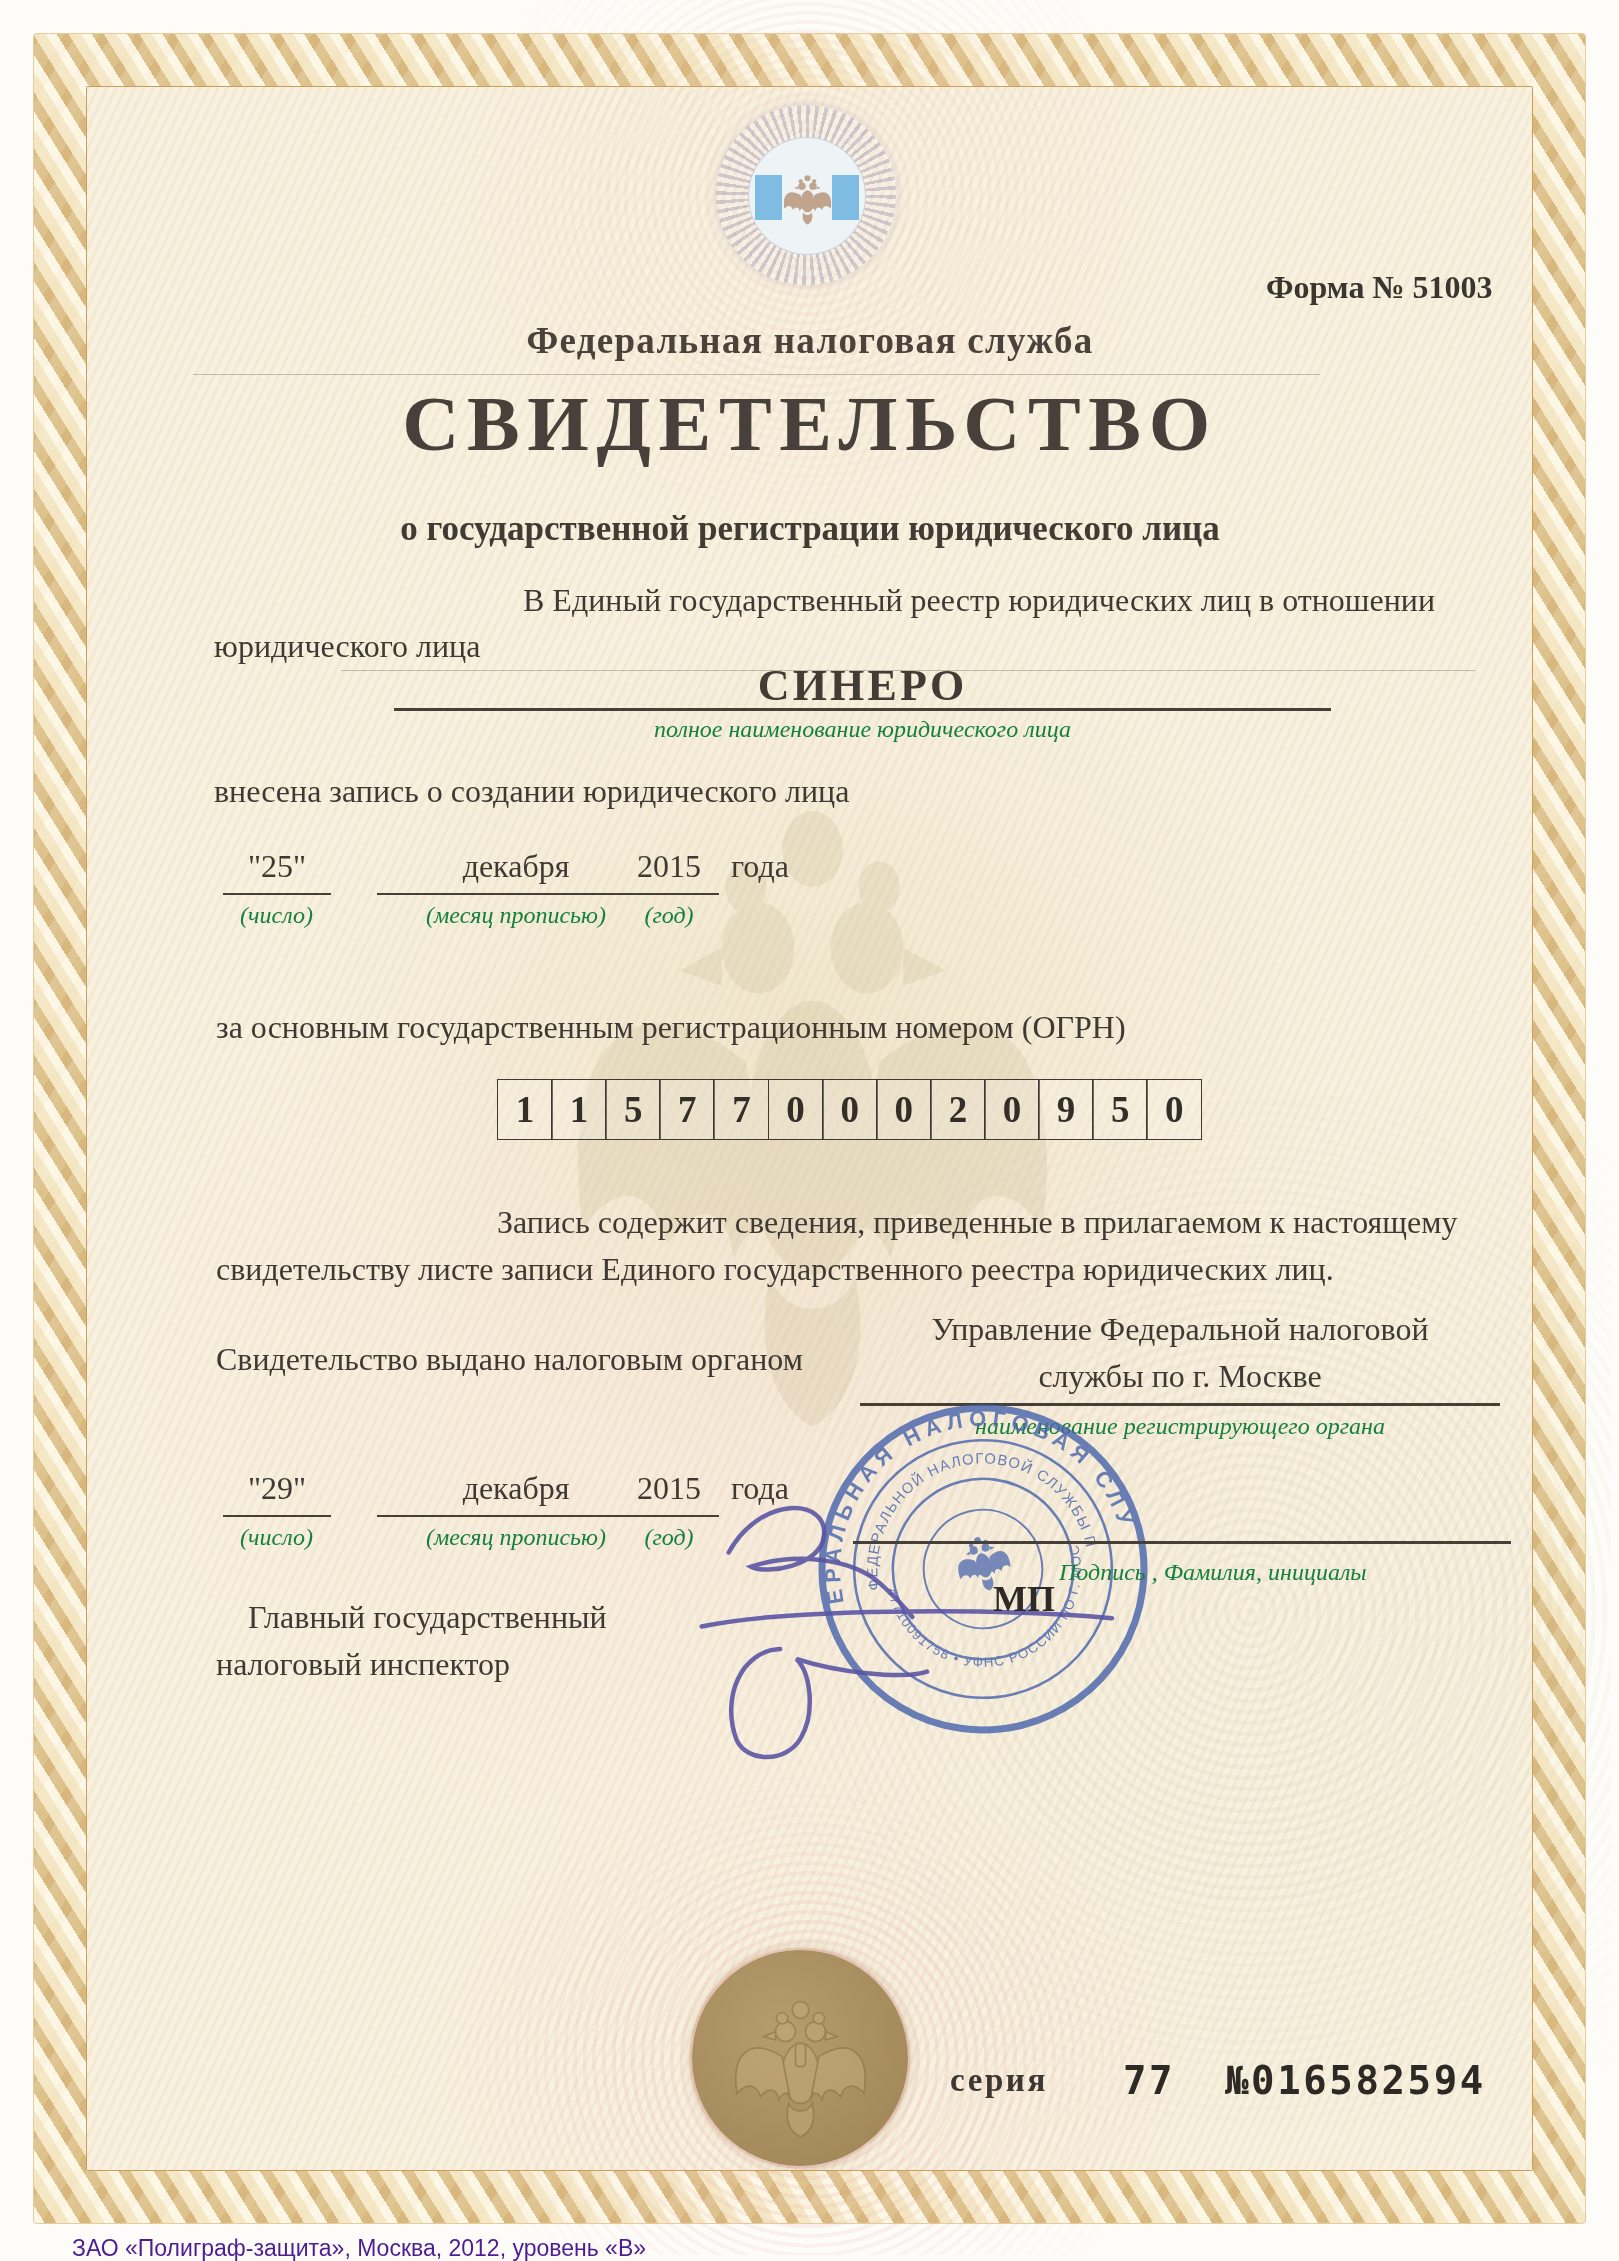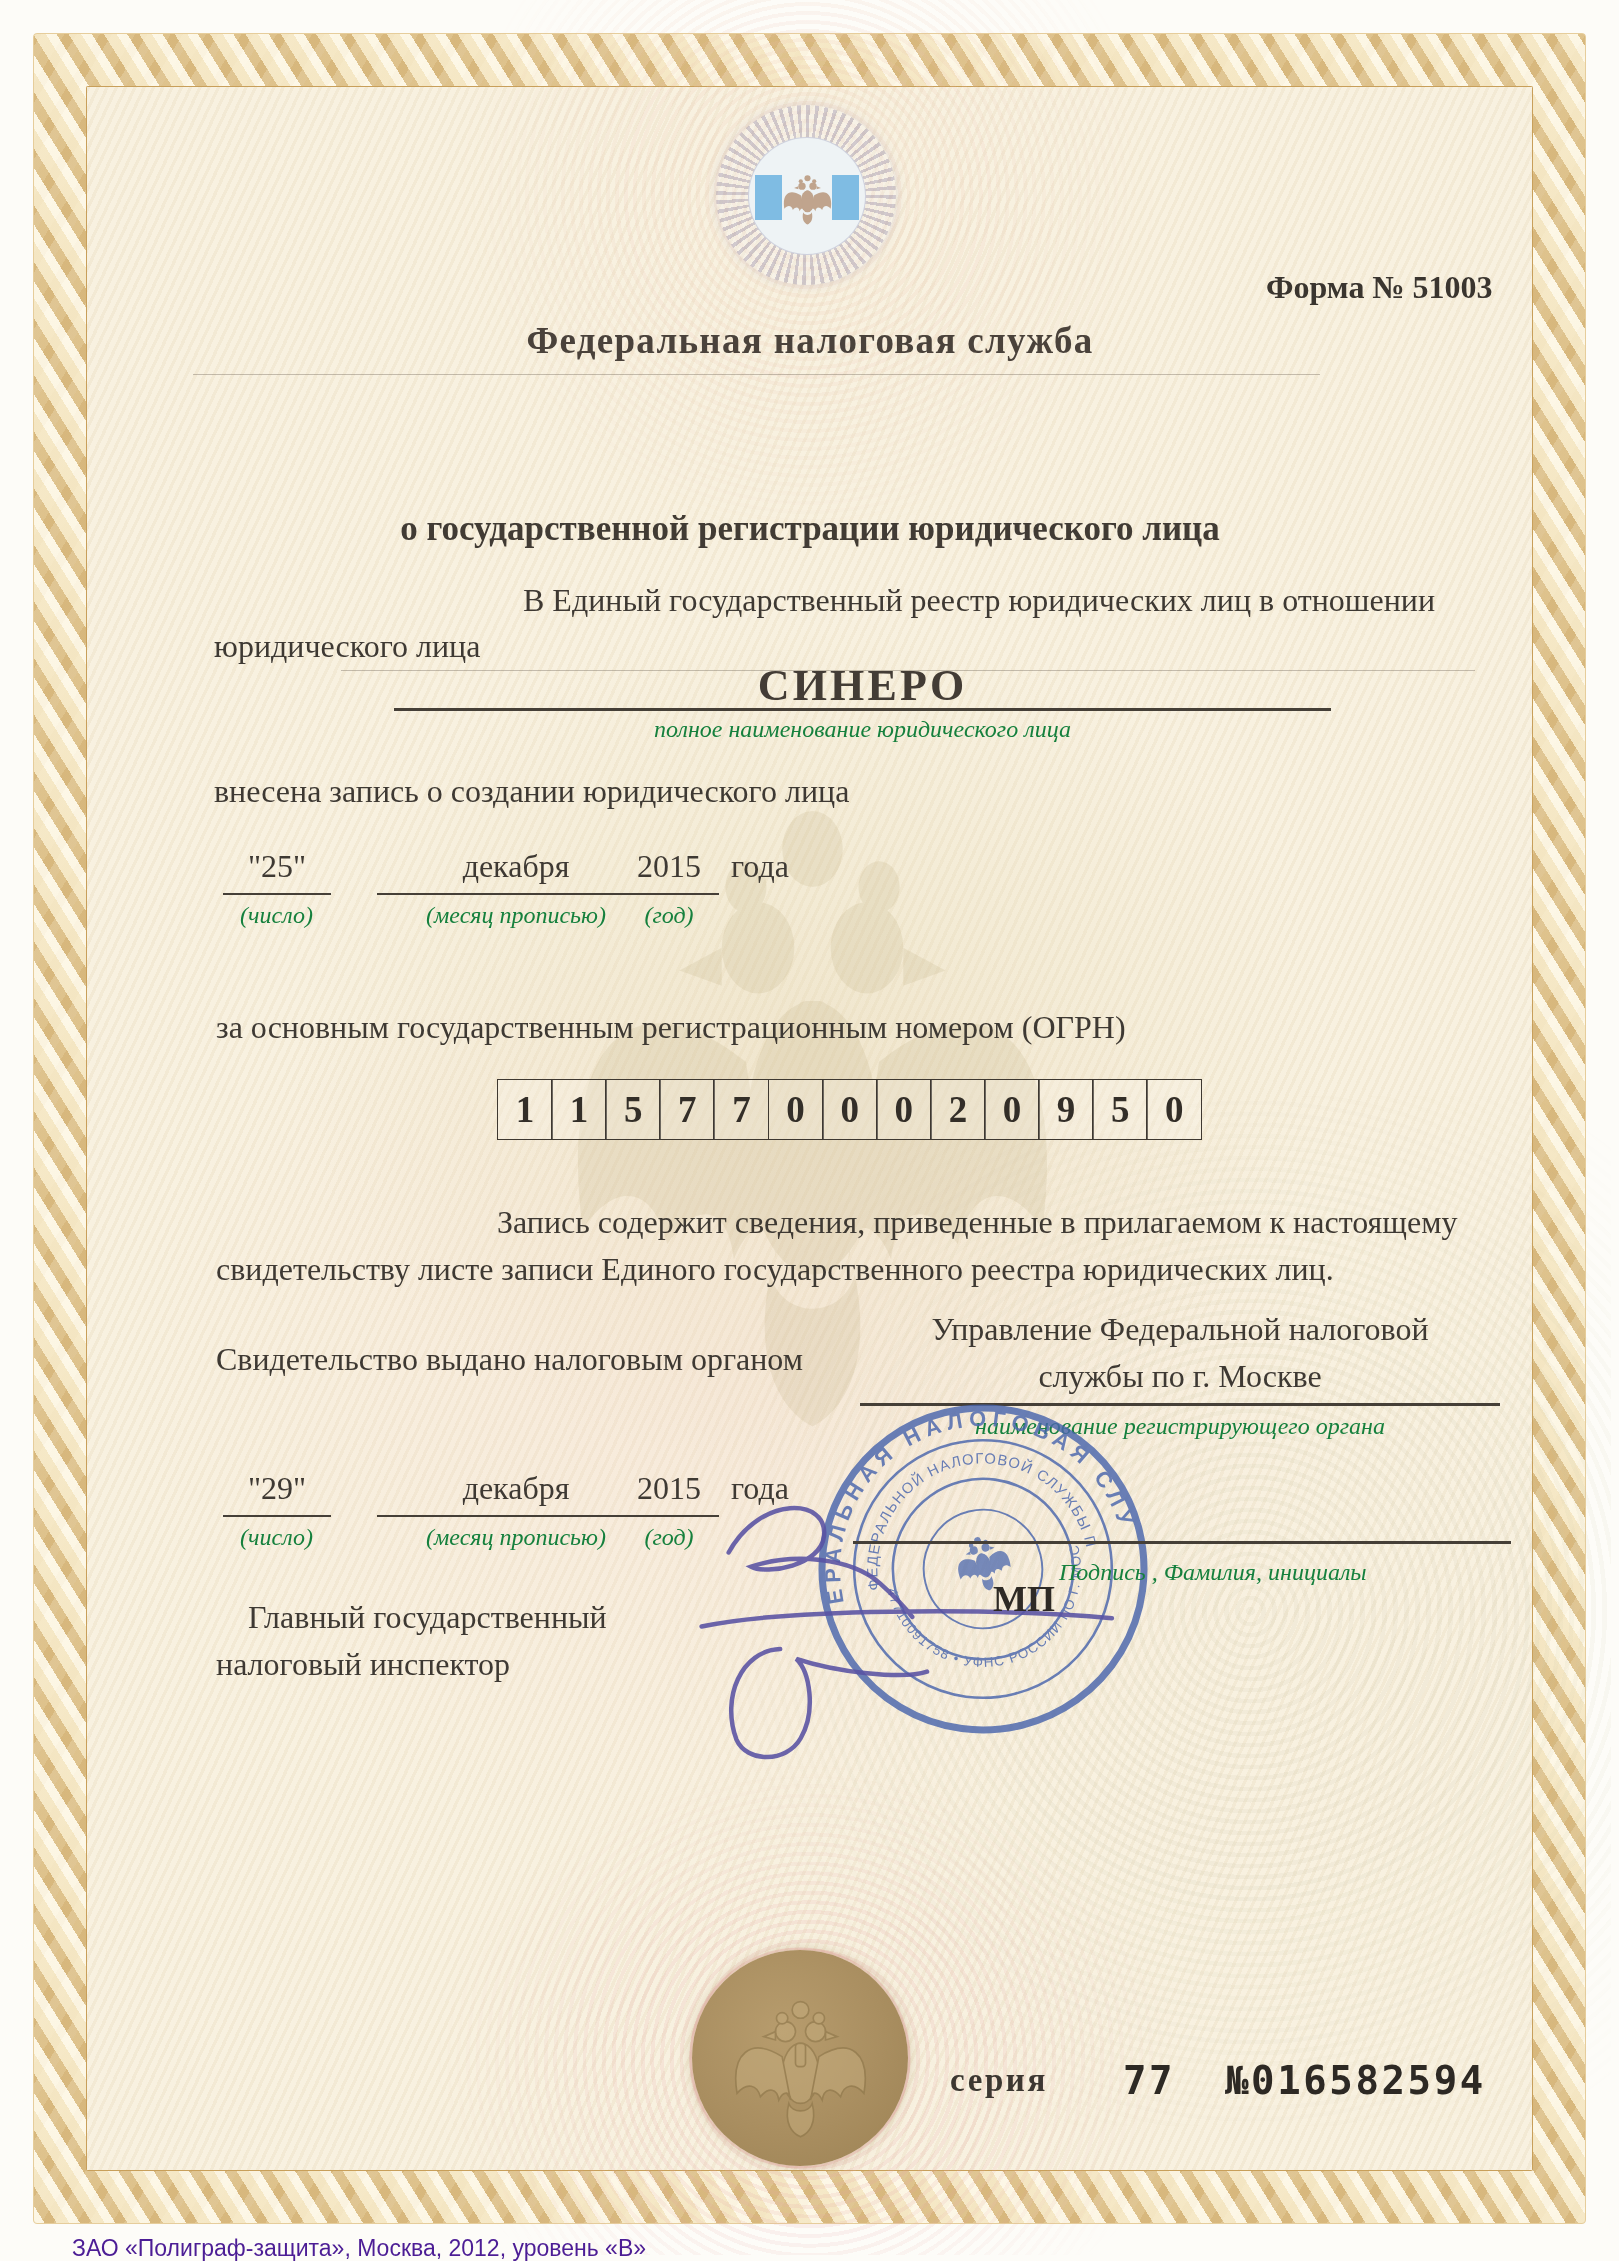--- a/index.html
+++ b/index.html
@@ -122,20 +122,21 @@
       <svg class="holo-eagle" viewBox="0 0 100 100" fill="#b08a6a">
           <use href="#eagle2h"></use>
         </svg>
     </div>
   </div>
 
   <div class="t form-no" style="left:1266px;top:269px;">Форма  № 51003</div>
 
   <div class="t agency center" style="left:166px;top:319px;width:1288px;">Федеральная налоговая служба</div>
   <div class="rule-faint" style="left:193px;top:374px;width:1127px;"></div>
+  <div class="t big-title center" style="left:166px;top:379px;width:1288px;">СВИДЕТЕЛЬСТВО</div>
   <div class="t subtitle center" style="left:166px;top:509px;width:1288px;">о государственной регистрации юридического лица</div>
 
   <div class="t body-text" style="left:523px;top:582px;">В Единый государственный реестр юридических лиц в отношении</div>
   <div class="t body-text" style="left:214px;top:628px;">юридического лица</div>
 
   <div class="rule-faint" style="left:341px;top:670px;width:1134px;"></div>
   <div class="t company center" style="left:394px;top:660px;width:937px;">СИНЕРО</div>
   <div class="rule" style="left:394px;top:708px;width:937px;height:2.6px;"></div>
   <div class="t caption center" style="left:394px;top:716px;width:937px;">полное наименование юридического лица</div>
 

